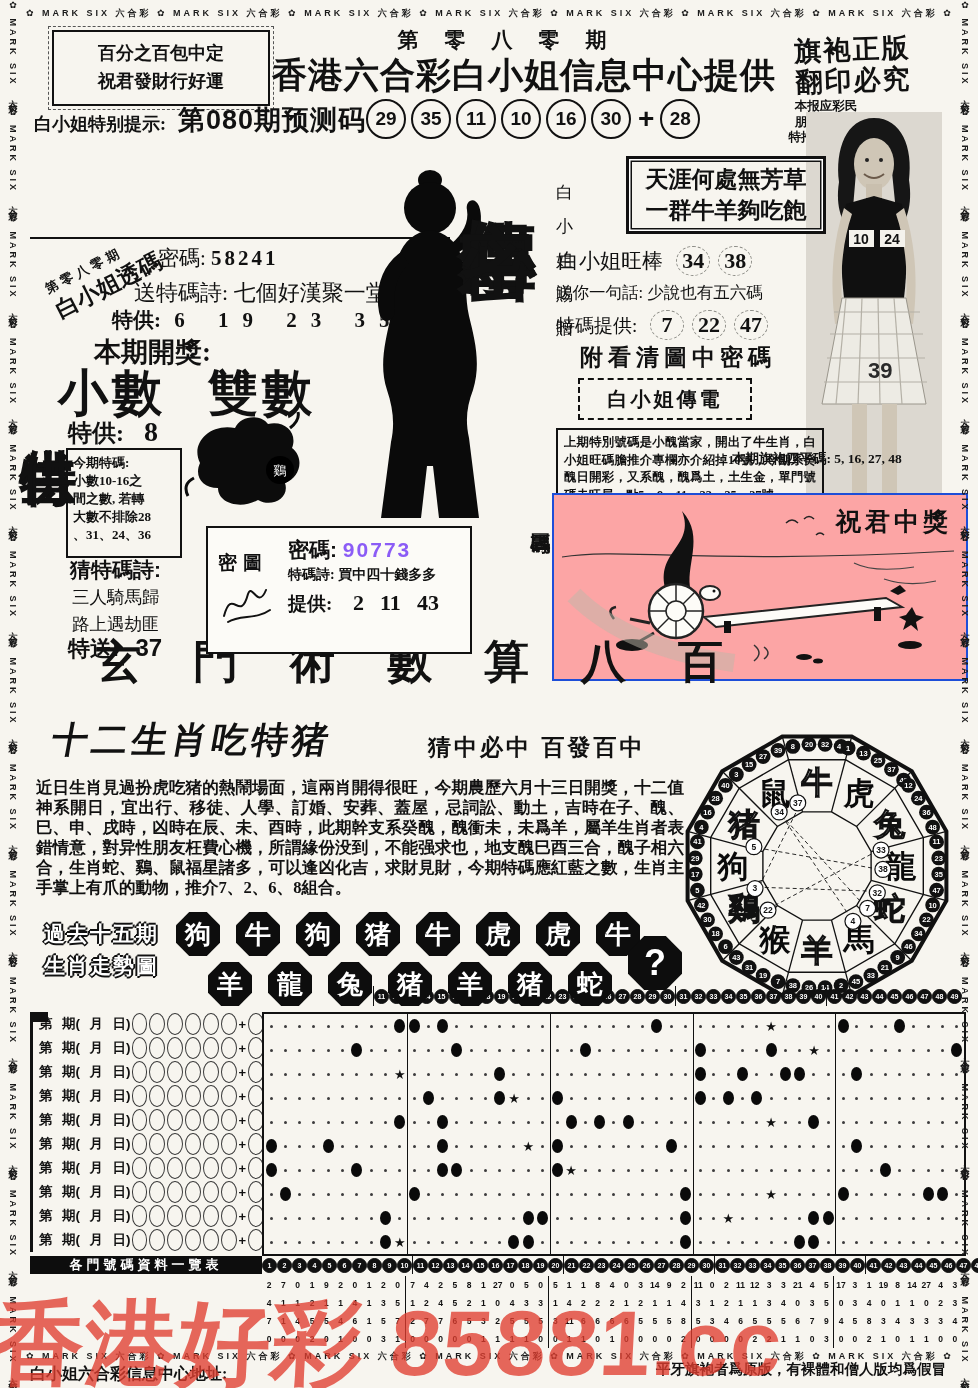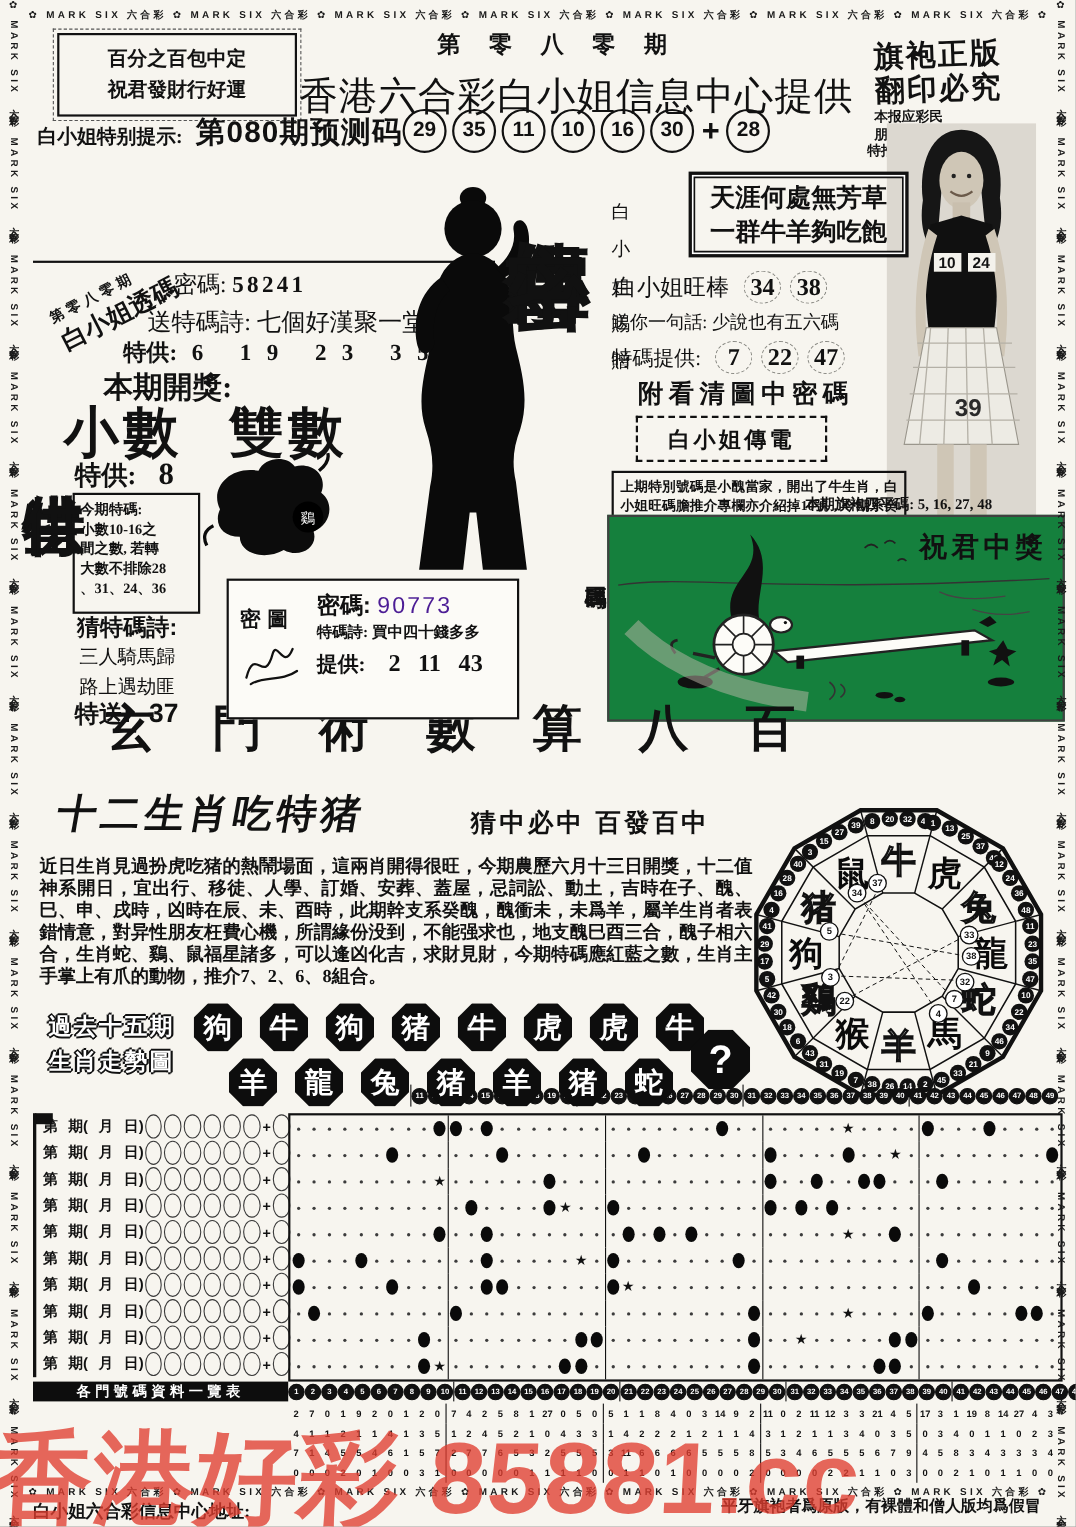--- a/index.html
+++ b/index.html
@@ -14,21 +14,21 @@
   .edge-top{left:26px;right:26px;top:2px;height:22px;line-height:22px;}
   .edge-bottom{left:26px;right:26px;top:1346px;height:20px;line-height:20px;}
   .edge-left,.edge-right{top:0;height:1388px;width:24px;writing-mode:vertical-rl;line-height:24px;}
   .edge-left{left:1px;}
   .edge-right{left:953px;}
 
   
   .slogan-box{left:52px;top:30px;width:214px;height:72px;border:2px solid #111;outline:1.5px dashed #555;outline-offset:3px;
       display:flex;flex-direction:column;justify-content:center;align-items:center;font-weight:bold;font-size:18px;line-height:1.55;}
   .issue{left:300px;top:26px;width:430px;text-align:center;font-size:21px;font-weight:bold;letter-spacing:26px;}
-  .main-title{left:272px;top:52px;width:540px;font-size:35px;font-weight:400;letter-spacing:1px;white-space:nowrap;margin-top:12px;}
+  .main-title{left:272px;top:52px;width:540px;font-size:35px;font-weight:700;letter-spacing:1px;white-space:nowrap;}
   .stamp{left:795px;top:34px;width:150px;font-size:27px;font-weight:900;line-height:1.15;transform:rotate(-2deg);letter-spacing:2px;}
   .pred-label{left:34px;top:112px;font-size:18px;font-weight:bold;}
   .pred-title{left:178px;top:102px;font-size:27px;font-weight:900;letter-spacing:1px;}
   .pred-nums{left:366px;top:99px;display:flex;align-items:center;}
   .pnum{display:flex;align-items:center;justify-content:center;width:36px;height:36px;border:2.5px solid #111;
         border-radius:50%;font-size:19px;font-weight:bold;margin-right:5px;}
   .pplus{font-size:28px;font-weight:900;margin:0 6px 0 2px;}
   .notice{left:780px;top:99px;width:92px;font-size:12.5px;font-weight:900;line-height:1.25;text-align:center;}
 
   .hr-line{left:30px;top:237px;width:420px;height:2px;background:#111;}
@@ -51,21 +51,21 @@
   .tesong{left:68px;top:634px;font-size:22px;font-weight:900;}
   .left-vertical{left:20px;top:404px;height:300px;writing-mode:vertical-rl;font-size:57px;font-weight:900;line-height:1;}
 
   .center-title{left:455px;top:158px;height:512px;writing-mode:vertical-rl;font-size:78px;font-weight:900;line-height:1.08;z-index:2;}
   .xunmatu{left:528px;top:518px;writing-mode:vertical-rl;font-size:20px;font-weight:700;z-index:2;}
 
   
   .mima-box{left:206px;top:526px;width:262px;height:124px;border:2px solid #111;background:#fcfbf7;z-index:3;}
   .mima-left{position:absolute;left:10px;top:22px;width:62px;font-size:19px;font-weight:700;letter-spacing:6px;}
   .mima-pass{position:absolute;left:80px;top:8px;font-size:21px;font-weight:900;}
-  .mima-pass .val{color:#4c1d95;font-weight:400;letter-spacing:2px;}
+  .mima-pass .val{color:#8b5cf6;font-weight:700;letter-spacing:2px;}
   .mima-poem{position:absolute;left:80px;top:38px;font-size:14px;font-weight:600;}
   .mima-prov{position:absolute;left:80px;top:62px;font-size:19px;font-weight:700;}
   .mima-prov .pn{display:inline-block;margin-left:16px;font-size:22px;}
   .mima-foot{position:absolute;left:0;right:0;bottom:4px;text-align:center;font-size:19px;font-weight:900;letter-spacing:8px;}
 
   
   .giver{left:556px;top:176px;width:66px;font-size:17px;line-height:2.0;letter-spacing:12px;}
   .couplet{left:626px;top:156px;width:186px;border:3px solid #111;box-shadow:0 0 0 1.5px #fff inset,0 0 0 3px #111 inset;
            padding:5px 4px;text-align:center;font-size:23px;font-weight:900;line-height:1.35;white-space:nowrap;}
   .wangbang{left:558px;top:246px;font-size:21px;}
@@ -73,21 +73,21 @@
            font-size:22px;font-weight:bold;margin-left:8px;padding:1px 2px;}
   .sentence{left:556px;top:282px;font-size:16.5px;}
   .gspecial{left:556px;top:310px;font-size:19px;}
   .hint{left:580px;top:342px;font-size:23px;font-weight:900;letter-spacing:5px;}
   .telegram{left:578px;top:378px;width:170px;height:38px;border:2.5px dashed #111;display:flex;align-items:center;
             justify-content:center;font-size:20px;font-weight:900;letter-spacing:3px;}
   .gift-para{left:556px;top:428px;width:252px;height:104px;border:2px solid #111;padding:4px 6px;
              font-size:12.4px;line-height:1.42;font-weight:600;text-align:justify;}
   .pingma{left:732px;top:450px;width:232px;font-size:13.5px;font-weight:700;}
 
-  .cartoon{left:552px;top:468px;width:412px;height:184px;border:2px solid #404040;background:#15803d;}
+  .cartoon{left:552px;top:493px;width:412px;height:184px;border:2px solid #1d4ed8;background:#fca5a5;}
   .blessing{position:absolute;right:14px;top:10px;font-size:25px;font-weight:900;letter-spacing:4px;}
 
   .band-title{left:96px;top:632px;width:740px;font-size:45px;font-weight:900;letter-spacing:52px;white-space:nowrap;}
   .zd-title{left:52px;top:716px;font-size:36px;font-weight:900;transform:skewX(-10deg);letter-spacing:4px;}
   .zd-slogan{left:428px;top:732px;font-size:23px;font-weight:900;letter-spacing:3px;}
   .zd-para{left:36px;top:778px;width:648px;font-size:16.6px;line-height:1.2;font-weight:600;text-align:justify;}
 
   .trend-label{left:44px;top:918px;font-size:21px;font-weight:900;line-height:1.5;letter-spacing:2px;
                color:#fff;text-shadow:-2px 0 #111,2px 0 #111,0 -2px #111,0 2px #111,1px 1px #111,-1px -1px #111;}
   .badge{position:absolute;width:44px;height:44px;background:#0d0d0d;color:#fff;display:flex;align-items:center;

